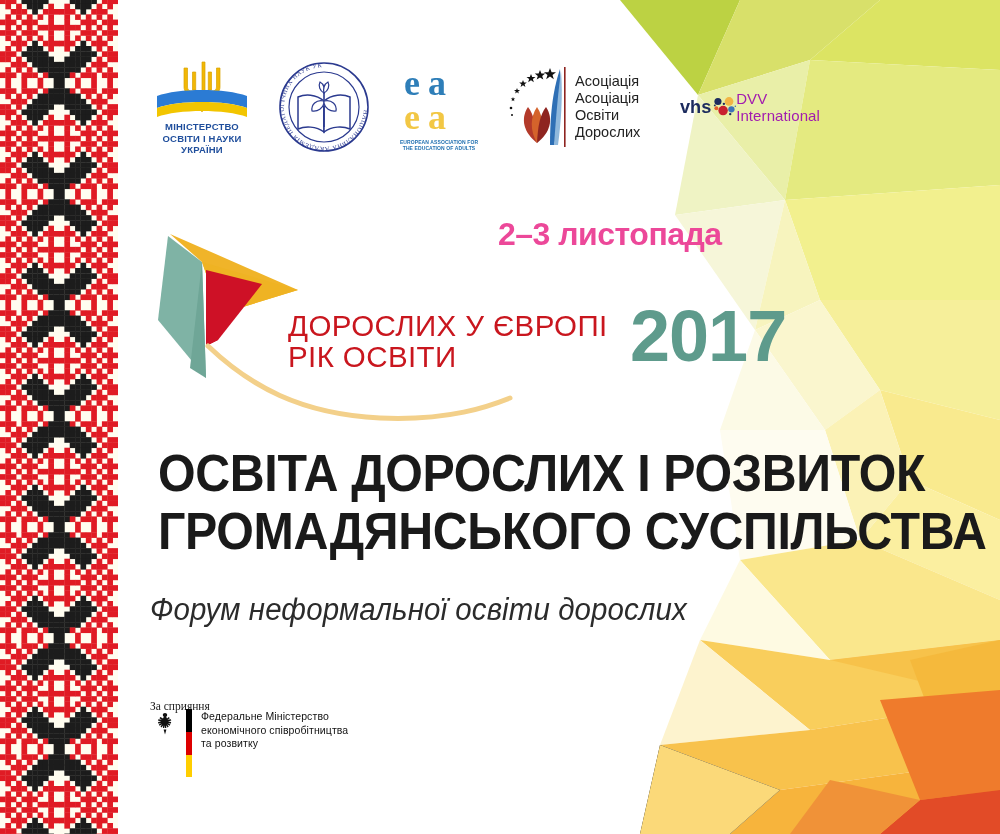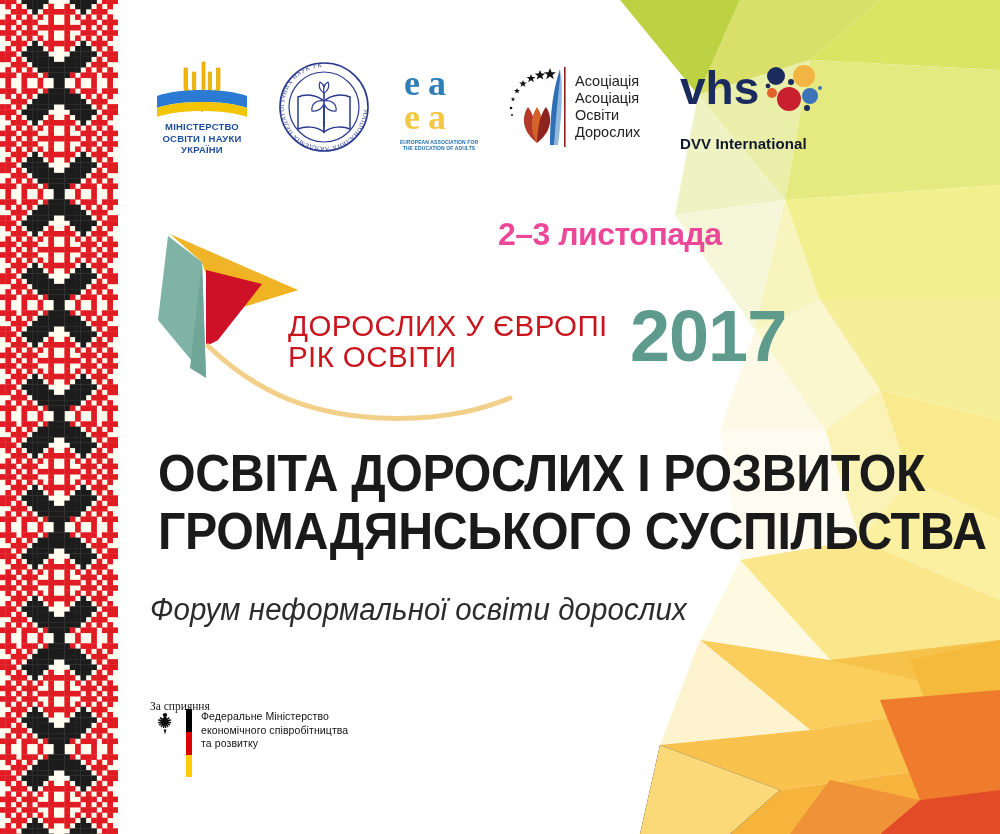--- a/index.html
+++ b/index.html
@@ -55,23 +55,23 @@
   .eaea-cap{
     color:#1F6FB0;font-size:5px;line-height:6.5px;text-align:center;
     font-weight:bold;letter-spacing:.1px;margin-top:2px;
   }
   
   .logo-uaod{width:150px;align-items:center;}
   .uaod-text{
     color:#222;font-size:14.5px;line-height:17px;margin-left:7px;
   }
   
-  .logo-vhs{flex-direction:column;align-items:flex-start;width:140px;}
+  .logo-vhs{flex-direction:row;align-items:flex-start;width:140px;}
   .vhs-sub{
-    color:#0f172a;font-size:15px;font-weight:bold;margin-top:17px;
+    color:#a21caf;font-size:15px;font-weight:normal;margin-top:11px;
     letter-spacing:.1px;
   }
 
   
   .date-line{
     position:absolute;left:498px;top:216px;
     color:#ec4899;font-size:32px;font-weight:bold;
     letter-spacing:-.5px;white-space:nowrap;
   }
 

